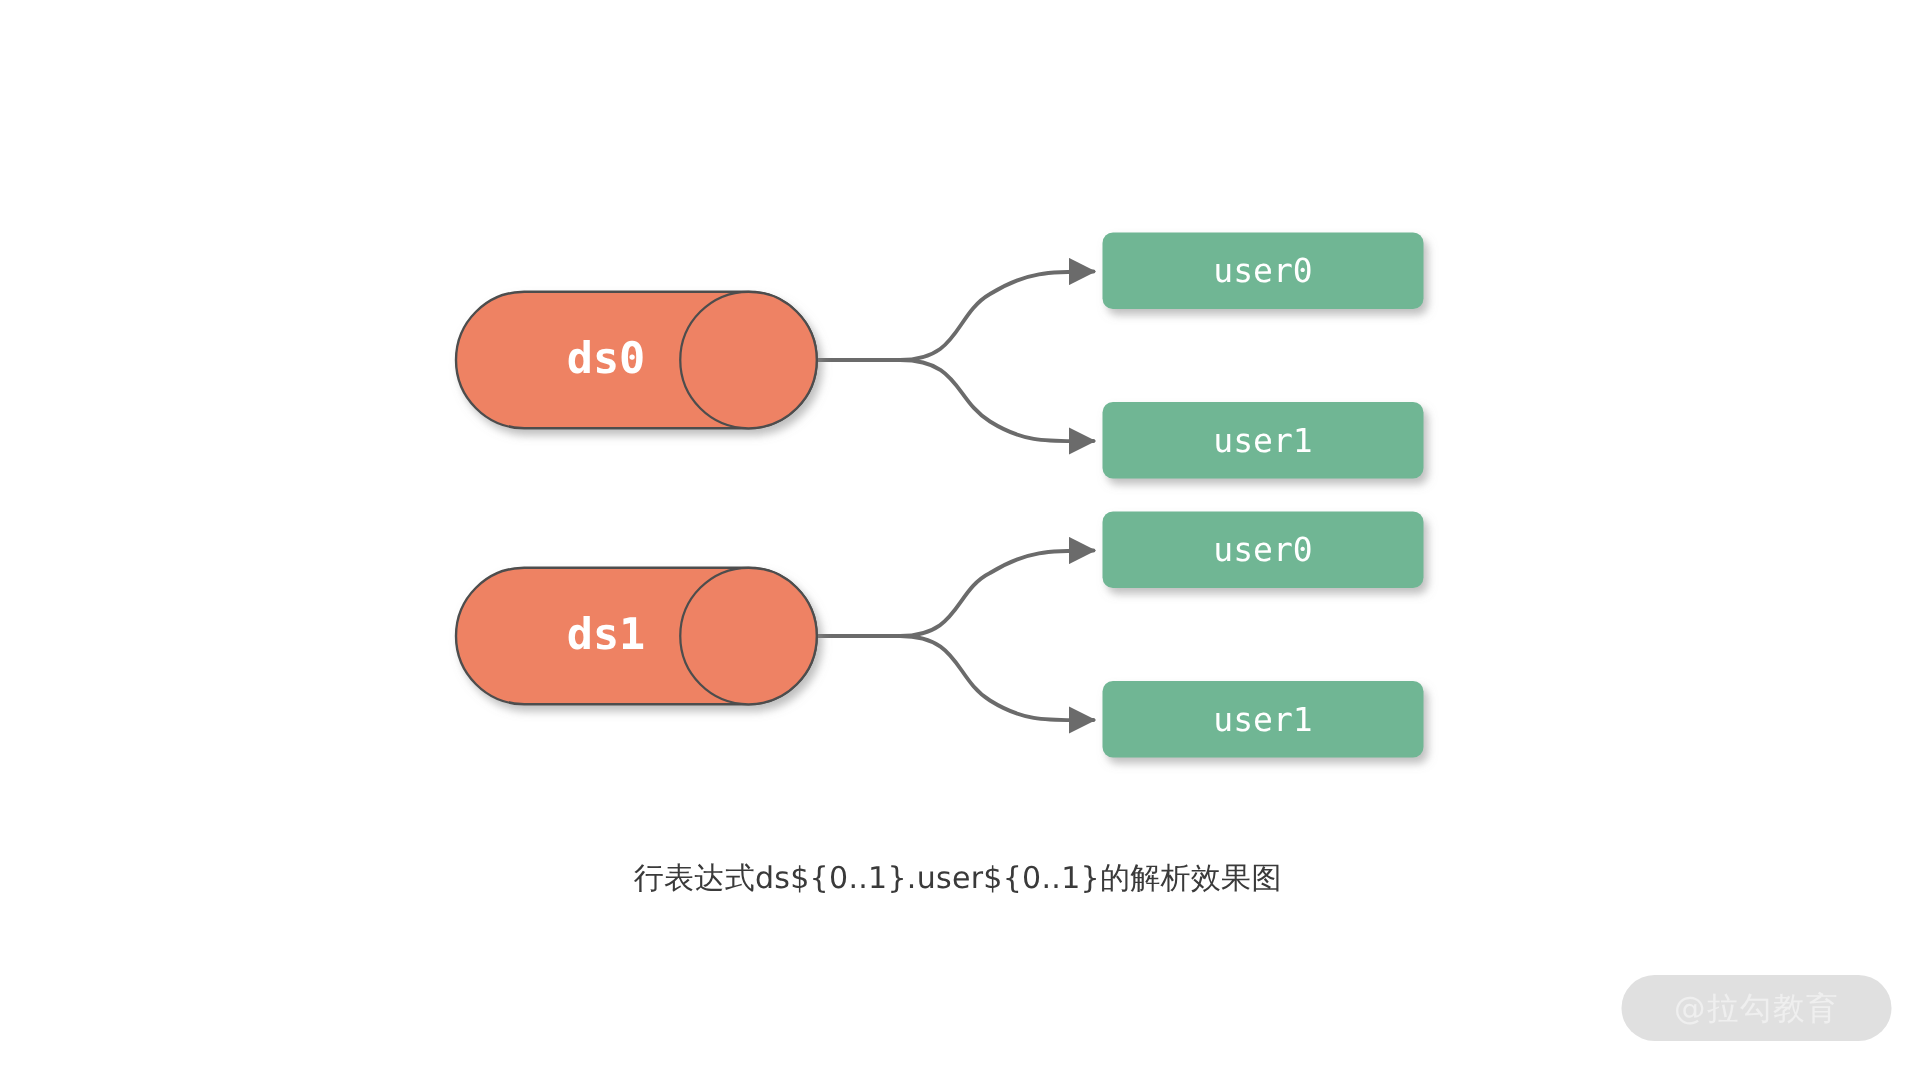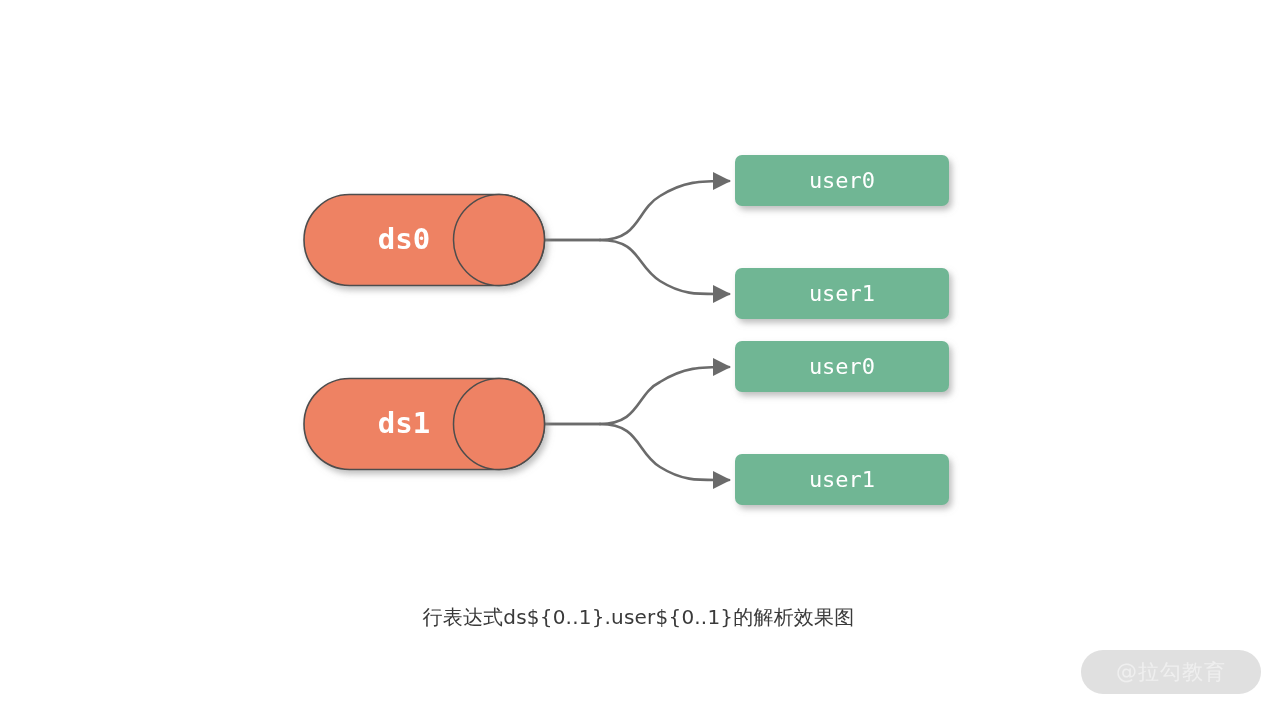--- a/index.html
+++ b/index.html
@@ -38,21 +38,20 @@
     position: absolute;
     left: 0;
     top: 572px;
     width: 1277px;
     text-align: center;
     font-family: "DejaVu Sans", sans-serif;
     font-size: 20px;
     color: #3a3a3a;
     letter-spacing: 0.2px;
     white-space: nowrap;
-    margin-top: 32px;
   }
 
   
   .watermark {
     position: absolute;
     left: 1081px;
     top: 650px;
     width: 180px;
     height: 44px;
     background: #e0e0e0;

